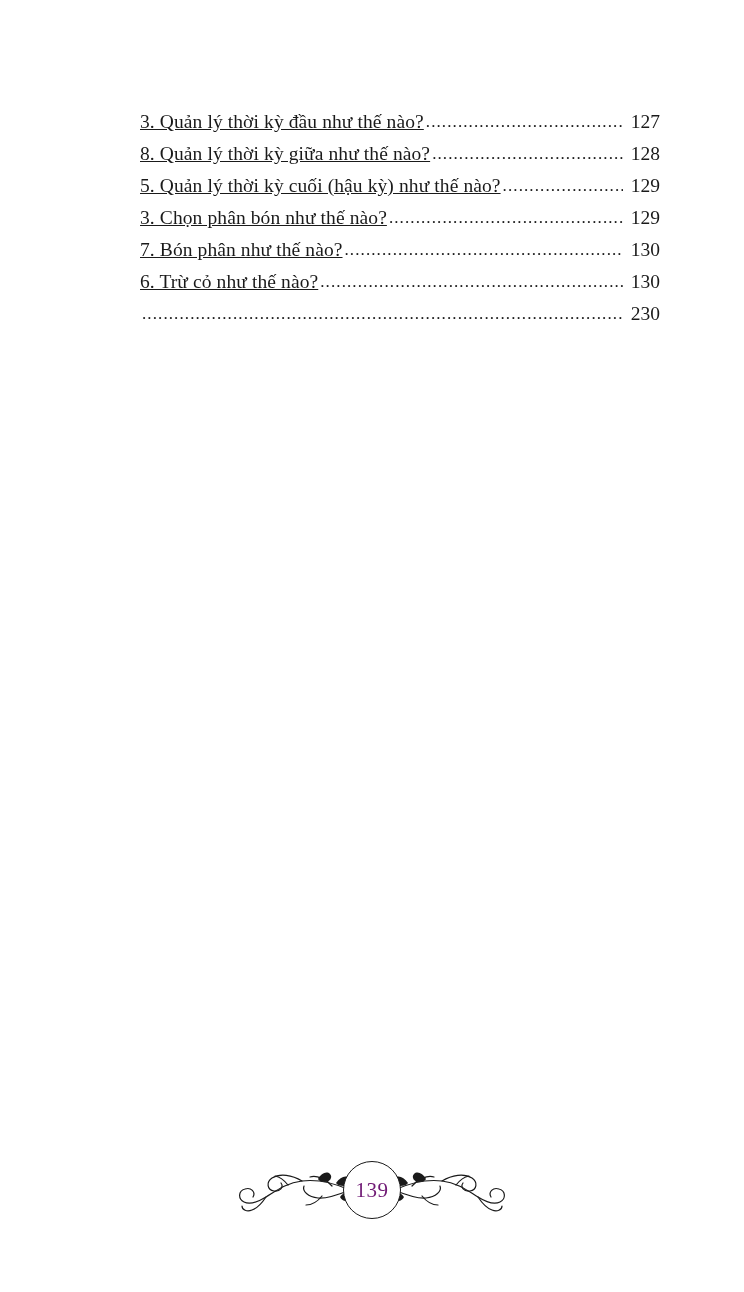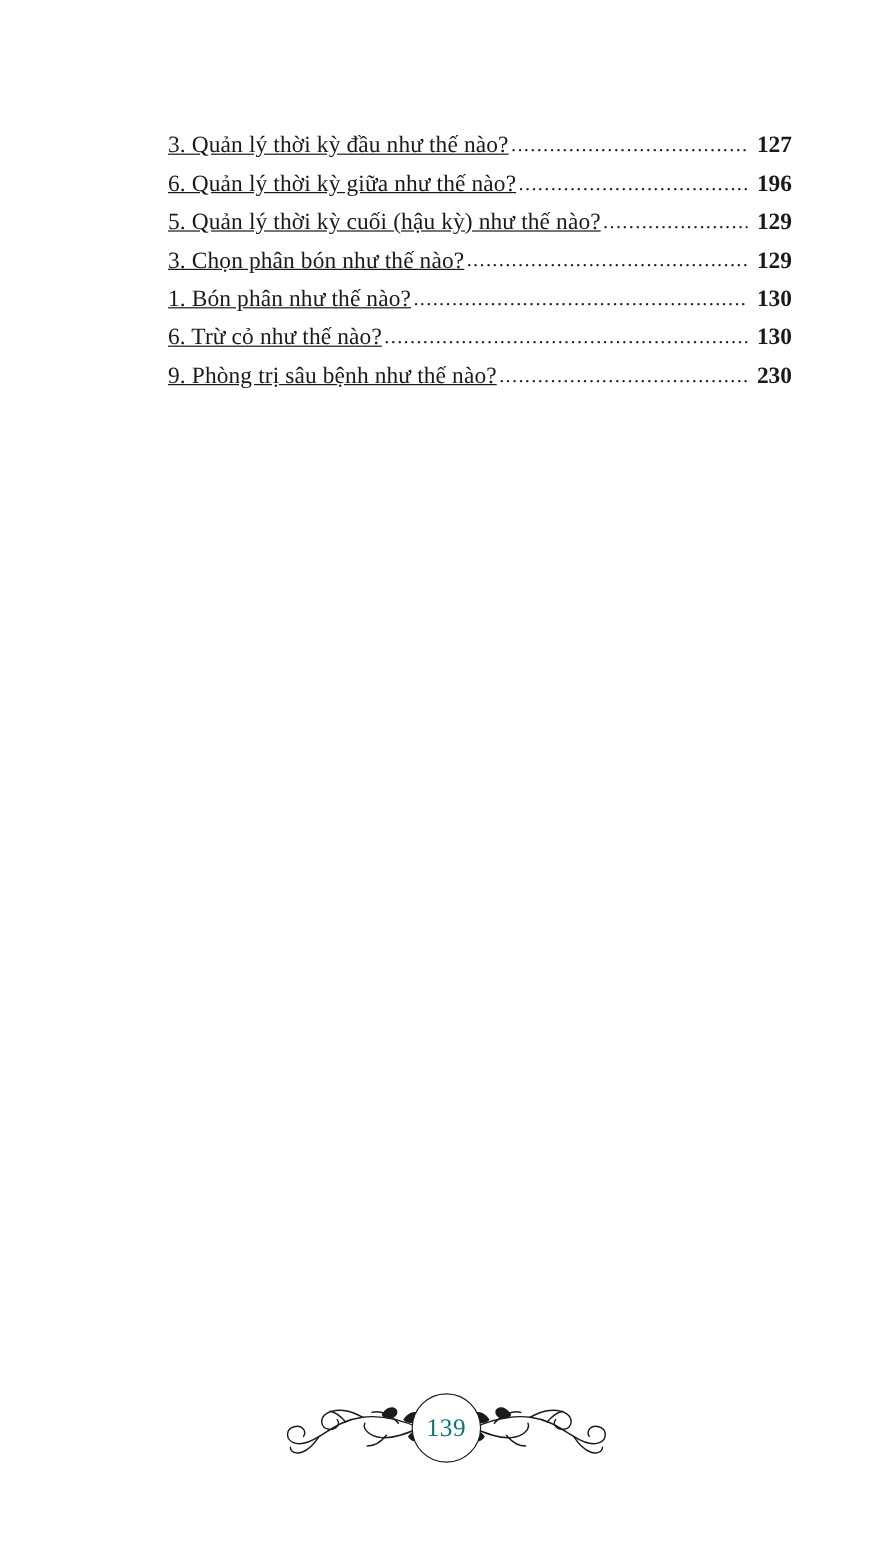--- a/index.html
+++ b/index.html
@@ -53,21 +53,20 @@
     color: #1a1a1a;
     position: relative;
     top: -1px;
   }
 
   .toc-page {
     flex: 0 0 auto;
     font-size: 19.5px;
     text-align: right;
     min-width: 34px;
-    font-weight: bold;
   }
 
   
   .folio-wrap {
     position: absolute;
     left: 0;
     right: 0;
     bottom: 62px;
     height: 80px;
     display: flex;
@@ -81,21 +80,21 @@
     height: 74px;
   }
 
   .folio-number {
     position: absolute;
     left: 50%;
     top: 50%;
     transform: translate(-50%, -50%);
     font-size: 21px;
     font-family: "Liberation Serif", serif;
-    color: #0f766e;
+    color: #701a75;
     z-index: 3;
     letter-spacing: 0.5px;
   }
 
   .folio-circle {
     position: absolute;
     left: 50%;
     top: 50%;
     transform: translate(-50%, -50%);
     width: 56px;
@@ -122,51 +121,50 @@
 
   <div class="toc">
 
     <div class="toc-entry">
       <span class="toc-title">3. Quản lý thời kỳ đầu như thế nào?</span>
       <span class="toc-dots">..............................................................................................................</span>
       <span class="toc-page">127</span>
     </div>
 
     <div class="toc-entry">
-      <span class="toc-title">6. Quản lý thời kỳ giữa như thế nào?</span>
-      <span class="toc-dots">..............................................................................................................</span>
-      <span class="toc-page">196</span>
+      <span class="toc-title">8. Quản lý thời kỳ giữa như thế nào?</span>
+      <span class="toc-dots">..............................................................................................................</span>
+      <span class="toc-page">128</span>
     </div>
 
     <div class="toc-entry">
       <span class="toc-title">5. Quản lý thời kỳ cuối (hậu kỳ) như thế nào?</span>
       <span class="toc-dots">..............................................................................................................</span>
       <span class="toc-page">129</span>
     </div>
 
     <div class="toc-entry">
       <span class="toc-title">3. Chọn phân bón như thế nào?</span>
       <span class="toc-dots">..............................................................................................................</span>
       <span class="toc-page">129</span>
     </div>
 
     <div class="toc-entry">
-      <span class="toc-title">1. Bón phân như thế nào?</span>
+      <span class="toc-title">7. Bón phân như thế nào?</span>
       <span class="toc-dots">..............................................................................................................</span>
       <span class="toc-page">130</span>
     </div>
 
     <div class="toc-entry">
       <span class="toc-title">6. Trừ cỏ như thế nào?</span>
       <span class="toc-dots">..............................................................................................................</span>
       <span class="toc-page">130</span>
     </div>
 
     <div class="toc-entry">
-      <span class="toc-title">9. Phòng trị sâu bệnh như thế nào?</span>
       <span class="toc-dots">..............................................................................................................</span>
       <span class="toc-page">230</span>
     </div>
 
   </div>
 
   <div class="folio-wrap">
     <div class="folio-ornament">
 
       <svg class="flourish" viewBox="0 0 300 74">

